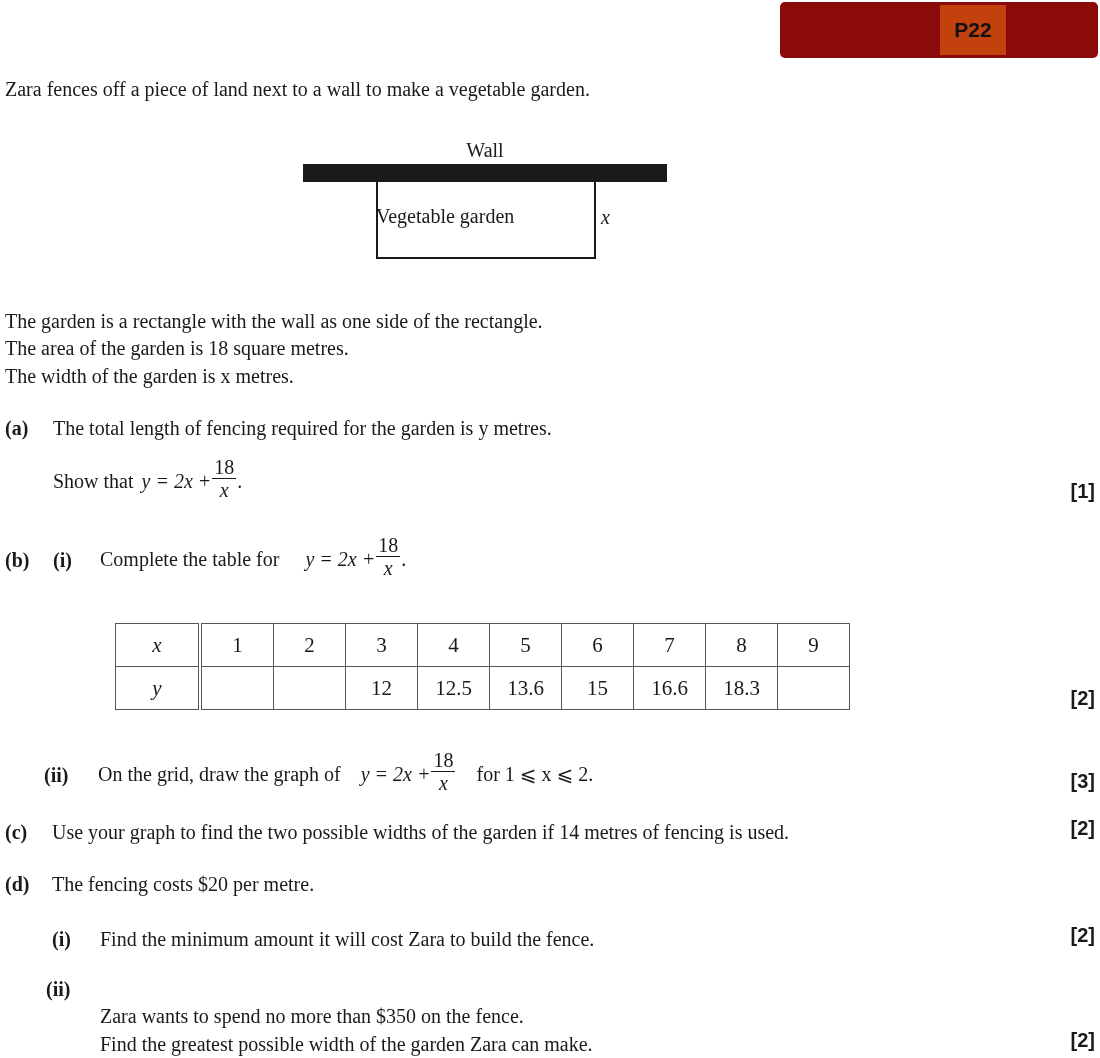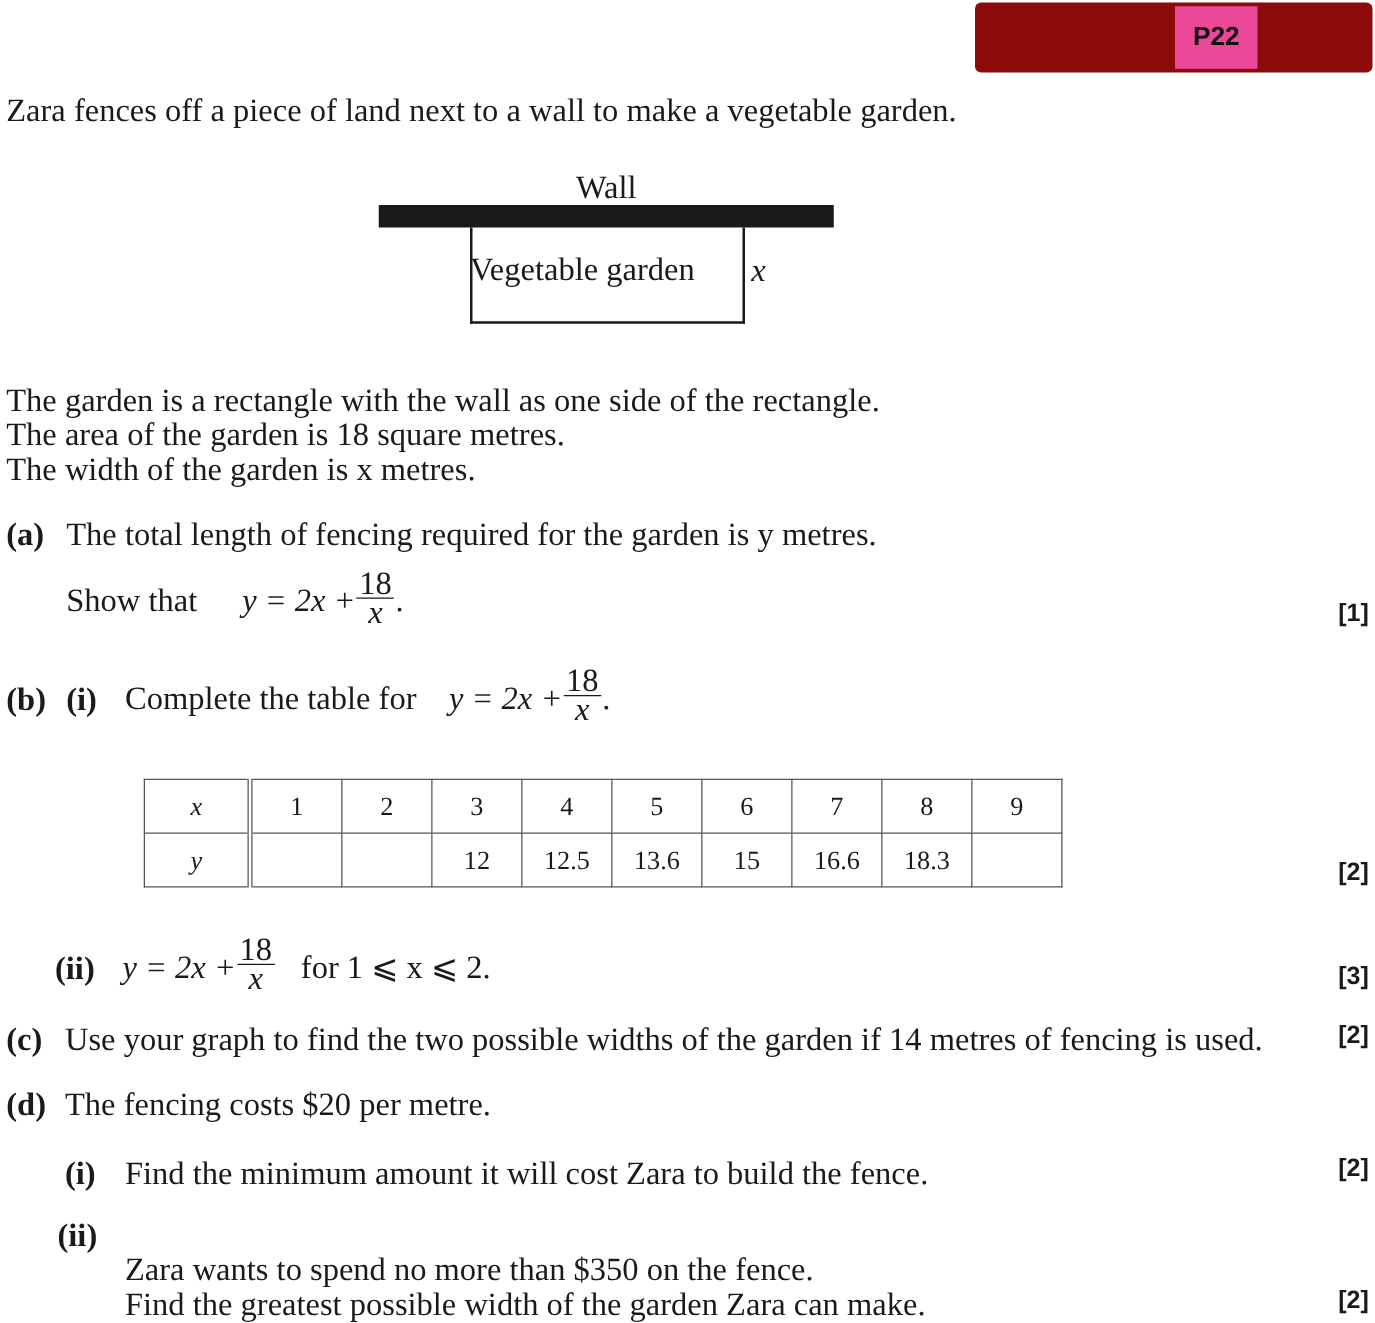--- a/index.html
+++ b/index.html
@@ -1,25 +1,25 @@
 <!DOCTYPE html>
 <html><head>
   <meta charset="utf-8">
   <style>
     html, body { margin:0; padding:0; background:#ffffff; }
     body { width:1100px; height:1058px; position:relative; overflow:hidden;
            font-family:"Liberation Serif", "DejaVu Serif", serif; color:#1a1a1a; }
     .abs { position:absolute; }
-    .serif { font-family:"Liberation Serif", "DejaVu Serif", serif; font-size:26px; line-height:24px; white-space:nowrap; }
+    .serif { font-family:"Liberation Serif", "DejaVu Serif", serif; font-size:20px; line-height:24px; white-space:nowrap; }
     .sans { font-family:"Liberation Sans", "DejaVu Sans", sans-serif; }
     
     .badge { left:780px; top:2px; width:318px; height:56px; background:#8b0a0a; border-radius:5px; }
     .badge span { position:absolute; top:0; height:56px; line-height:56px; font-weight:bold; font-size:21px; color:#fff; text-align:center; }
     .badge .b1 { left:0; width:160px; }
-    .badge .b2 { left:160px; width:66px; background:#ec4899; color:#111; height:50px; line-height:50px; top:3px; }
+    .badge .b2 { left:160px; width:66px; background:#c2410c; color:#111; height:50px; line-height:50px; top:3px; }
     .badge .b3 { left:226px; width:92px; }
     
     .wall { left:303px; top:164px; width:364px; height:18px; background:#1a1a1a; }
     .garden { left:376px; top:182px; width:216px; height:75px; border:2px solid #1a1a1a; border-top:none; }
     .garden-label { left:376px; top:204px; width:218px; }
     .wall-label { left:303px; top:138px; width:364px; text-align:center; }
     .xvar { font-style:italic; }
     .x-label { left:601px; top:205px; }
     .bold { font-weight:bold; }
     .marks { right:5px; font-family:"Liberation Sans","DejaVu Sans",sans-serif; font-weight:bold; font-size:20px; }
@@ -50,21 +50,21 @@
 <div class="abs serif xvar x-label">x</div>
 
 <div class="abs serif" style="left:5px; top:309px;">The garden is a rectangle with the wall as one side of the rectangle.</div>
 <div class="abs serif" style="left:5px; top:336px;">The area of the garden is 18 square metres.</div>
 <div class="abs serif" style="left:5px; top:364px;">The width of the garden is x metres.</div>
 
 <div class="abs serif bold" style="left:5px; top:416px;">(a)</div>
 <div class="abs serif" style="left:53px; top:416px;">The total length of fencing required for the garden is y metres.</div>
 <div class="abs serif" style="left:53px; top:458px;">
   <span class="eq">
-    <span style="margin-right:36px;">Show that</span>
+    <span style="margin-right:8px;">Show that</span>
     <span style="font-style:italic;">y = 2x +</span>
     <span class="frac">
       <span class="num">18</span>
       <span class="den">x</span>
     </span>.
   </span>
 </div>
 <div class="abs marks" style="top:480px;">[1]</div>
 
 <div class="abs serif bold" style="left:5px; top:548px;">(b)</div>
@@ -106,20 +106,21 @@
     <td class="c">18.3</td>
     <td class="c"></td>
   </tr>
 </tbody>
   </table>
 <div class="abs marks" style="top:687px;">[2]</div>
 
 <div class="abs serif bold" style="left:44px; top:763px;">(ii)</div>
 <div class="abs serif" style="left:98px; top:751px;">
   <span class="eq">
+    <span style="margin-right:20px;">On the grid, draw the graph of</span>
     <span style="font-style:italic;">y = 2x +</span>
     <span class="frac">
       <span class="num">18</span>
       <span class="den">x</span>
     </span>
     <span style="margin-left:20px;">for 1 ⩽ x ⩽ 2.</span>
   </span>
 </div>
 <div class="abs marks" style="top:770px;">[3]</div>
 

